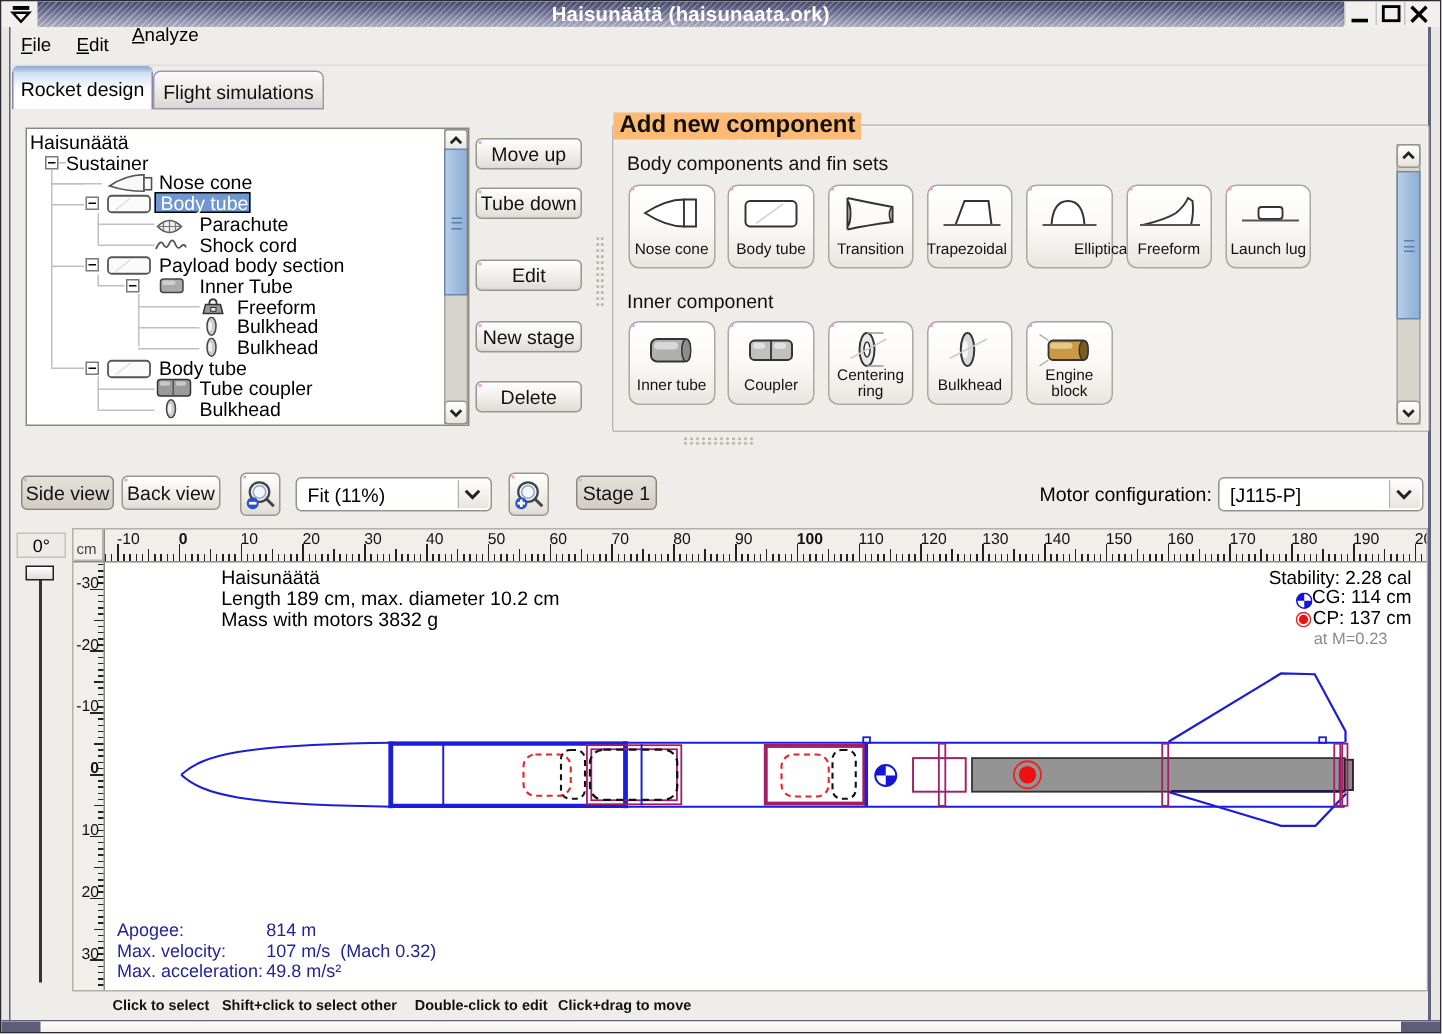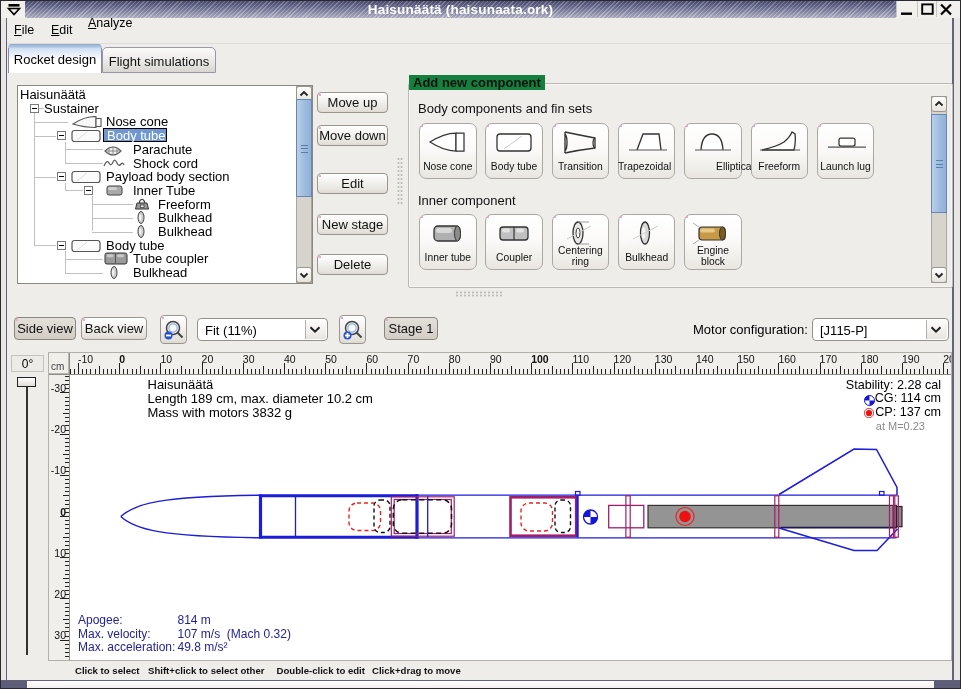--- a/index.html
+++ b/index.html
@@ -178,21 +178,21 @@
   </svg>
 <div class="abs" style="left:931px;top:267px;width:16px;height:16px;border:1px solid #9a958d;border-radius:3px;background:linear-gradient(180deg,#fff,#e6e3dd);box-sizing:border-box;"></div>
 <svg class="abs" style="left:931px;top:267px" width="16" height="16">
     <path d="M4.5 6.5 L8 10 L11.5 6.5" fill="none" stroke="#222" stroke-width="1.8"></path>
   </svg>
 <div class="abs" style="left:931px;top:114px;width:16px;height:99px;border:1px solid #6a87ab;background:linear-gradient(90deg,#b8cfe8,#9cbade 60%,#8fb0d8);box-sizing:border-box;"></div>
 <div class="abs" style="left:935.5px;top:160.0px;width:7px;height:1.4px;background:#5580ac;"></div>
 <div class="abs" style="left:935.5px;top:163.5px;width:7px;height:1.4px;background:#5580ac;"></div>
 <div class="abs" style="left:935.5px;top:167.0px;width:7px;height:1.4px;background:#5580ac;"></div>
 <div class="btn" style="left:317px;top:92px;width:71px;height:21px;line-height:20px;">Move up</div>
-<div class="btn" style="left:317px;top:125px;width:71px;height:21px;line-height:20px;">Move down</div>
+<div class="btn" style="left:317px;top:125px;width:71px;height:21px;line-height:20px;">Tube down</div>
 <div class="btn" style="left:317px;top:173px;width:71px;height:21px;line-height:20px;">Edit</div>
 <div class="btn" style="left:317px;top:214px;width:71px;height:21px;line-height:20px;">New stage</div>
 <div class="btn" style="left:317px;top:254px;width:71px;height:21px;line-height:20px;">Delete</div>
 <svg class="abs" style="left:397px;top:157px" width="6" height="48">
     <circle cx="1.5" cy="2" r="1" fill="#b8b4ae"></circle>
     <circle cx="4.5" cy="2" r="1" fill="#b8b4ae"></circle>
     <circle cx="1.5" cy="6" r="1" fill="#b8b4ae"></circle>
     <circle cx="4.5" cy="6" r="1" fill="#b8b4ae"></circle>
     <circle cx="1.5" cy="10" r="1" fill="#b8b4ae"></circle>
     <circle cx="4.5" cy="10" r="1" fill="#b8b4ae"></circle>
@@ -236,21 +236,21 @@
     <circle cx="34" cy="4.5" r="1" fill="#b8b4ae"></circle>
     <circle cx="38" cy="1.5" r="1" fill="#b8b4ae"></circle>
     <circle cx="38" cy="4.5" r="1" fill="#b8b4ae"></circle>
     <circle cx="42" cy="1.5" r="1" fill="#b8b4ae"></circle>
     <circle cx="42" cy="4.5" r="1" fill="#b8b4ae"></circle>
     <circle cx="46" cy="1.5" r="1" fill="#b8b4ae"></circle>
     <circle cx="46" cy="4.5" r="1" fill="#b8b4ae"></circle>
   </svg>
 
 <div class="abs" style="left:408px;top:83px;width:545px;height:205px;border:1px solid #bcb9b3;border-radius:2px;box-shadow:inset 0 0 0 0.5px #fdfdfc;box-sizing:border-box;"></div>
-<div class="abs" style="left:409px;top:75px;padding:0 4px;background:#15803d;font-size:13px;font-weight:bold;color:#111;">Add new component</div>
+<div class="abs" style="left:409px;top:75px;padding:0 4px;background:#fdba74;font-size:16px;font-weight:bold;color:#111;">Add new component</div>
 <div class="grp-lbl" style="left:418px;top:100.5px;">Body components and fin sets</div>
 <div class="grp-lbl" style="left:418px;top:193px;">Inner component</div>
 <div class="cbtn" style="left:419.0px;top:122.5px;width:57.5px;height:56.5px;"></div>
 <svg class="abs" style="left:426.0px;top:125.5px" width="44" height="32" viewBox="0 0 44 32">
     <path d="M4 16 Q18 7 30 7 L30 25 Q18 25 4 16 Z" fill="#fff" stroke="#333" stroke-width="1.25"></path>
     <path d="M30 7 L38 7 L38 25 L30 25" fill="#fff" stroke="#333" stroke-width="1.25"></path>
     <line x1="30" y1="7" x2="30" y2="25" stroke="#333" stroke-width="1.2"></line>
   </svg>
 <div class="abs" style="left:419.0px;top:161.0px;width:57.5px;text-align:center;font-size:10.3px;line-height:11px;color:#111;">Nose cone</div>
 <div class="cbtn" style="left:485.3px;top:122.5px;width:57.5px;height:56.5px;"></div>

